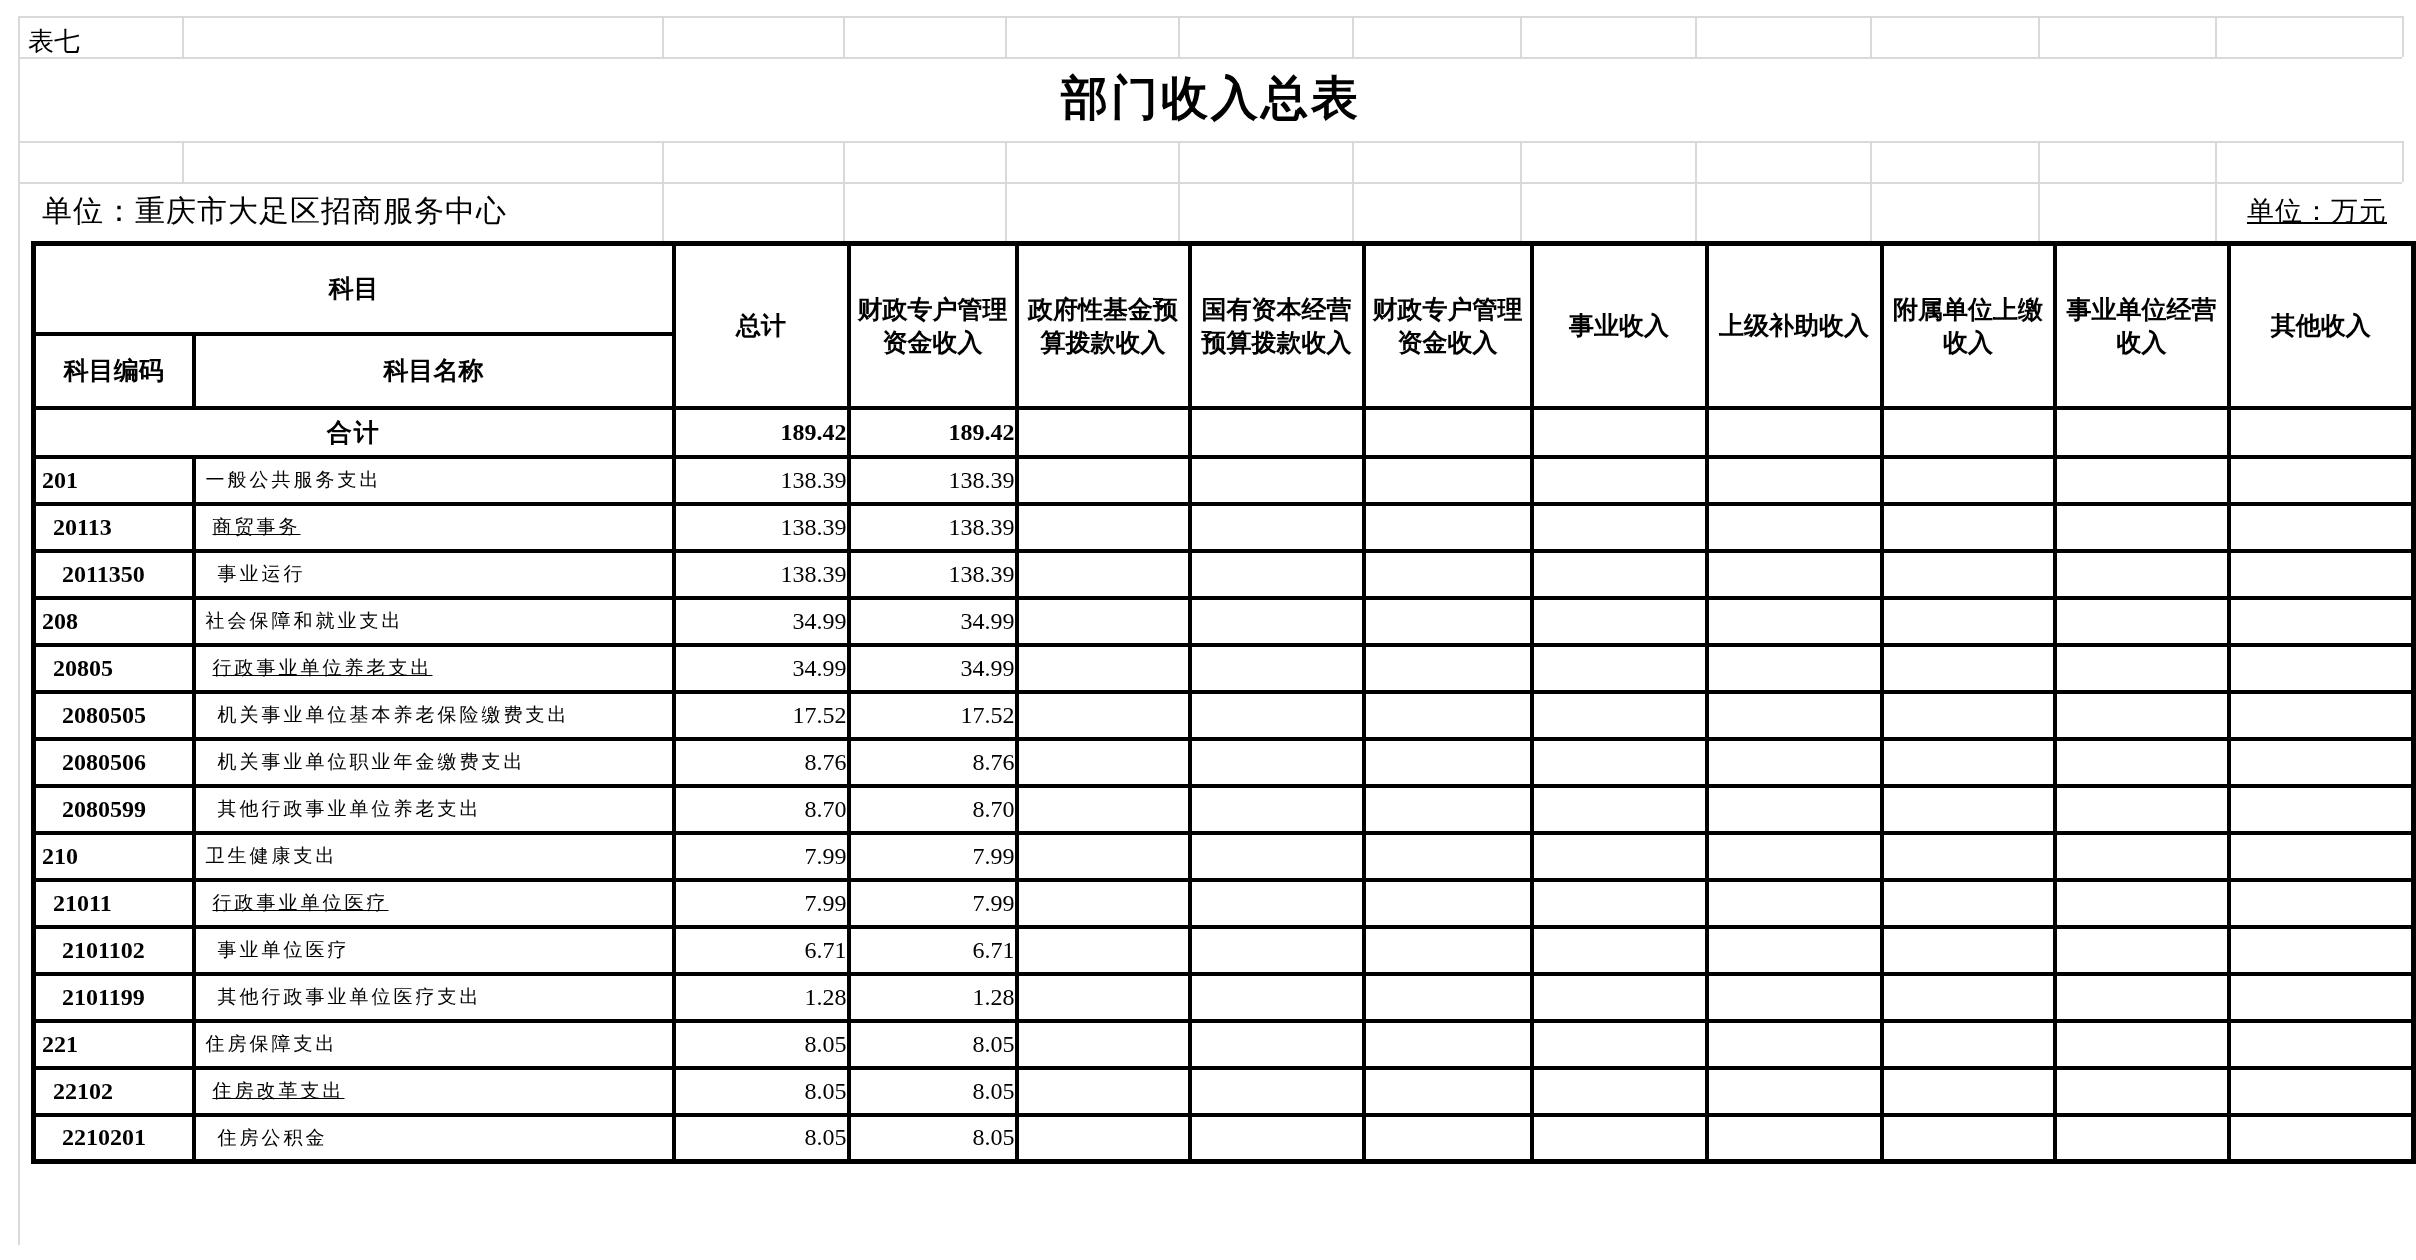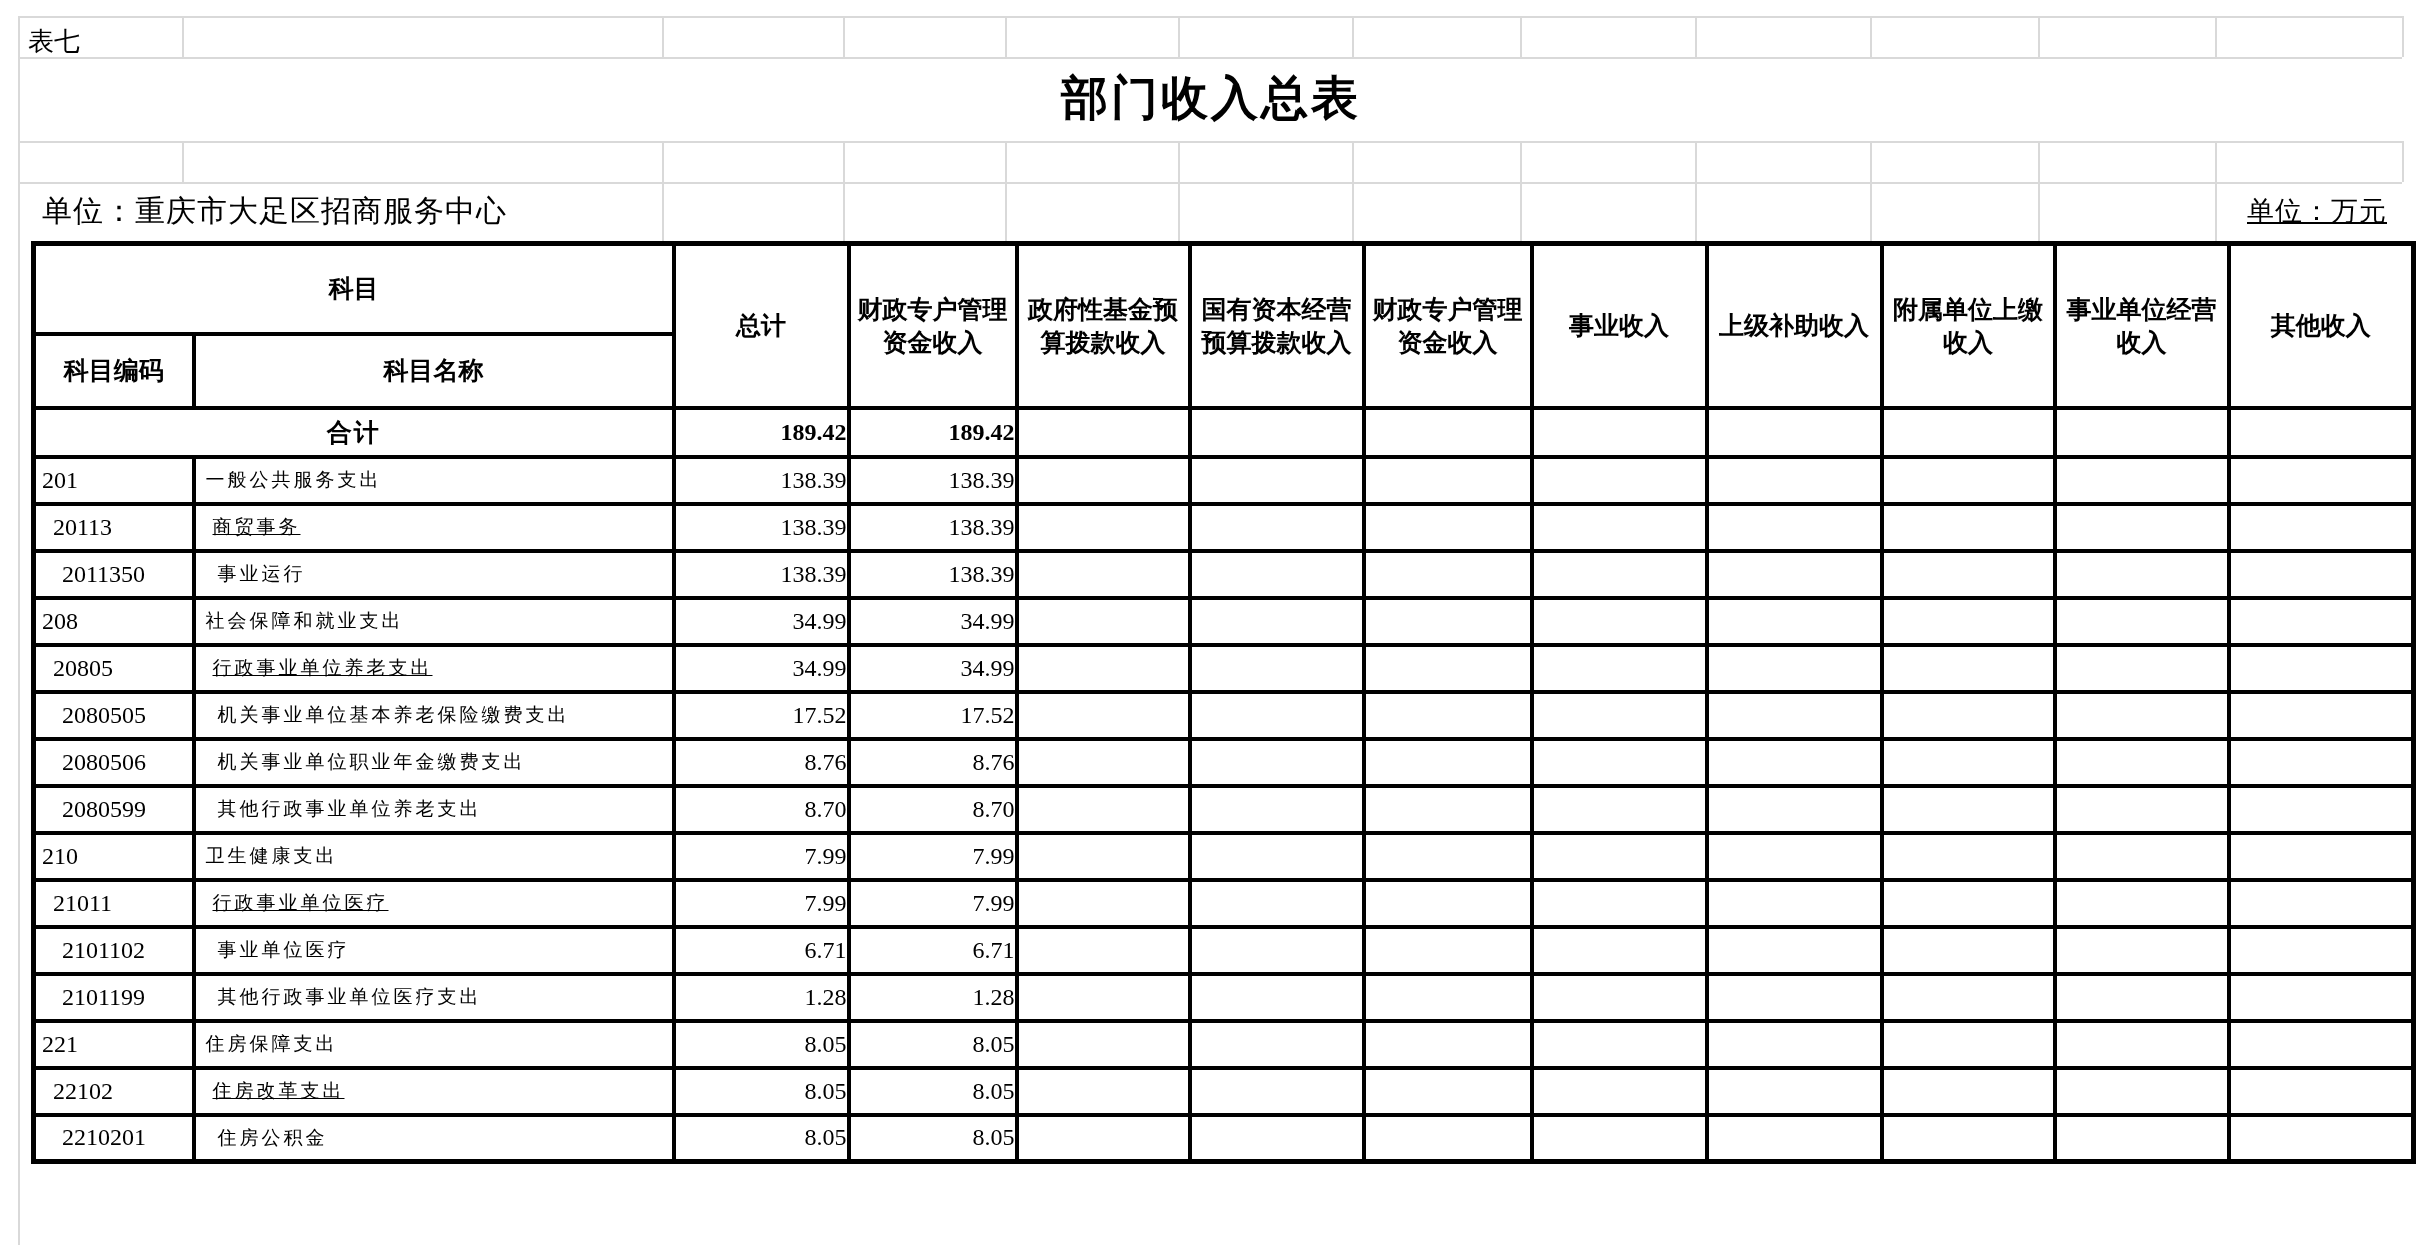--- a/index.html
+++ b/index.html
@@ -46,21 +46,21 @@
   table.main{border:5px solid #000;}
   th.hd{
     font-family:"Liberation Sans","DejaVu Sans",sans-serif;
     font-weight:bold;font-size:25px;line-height:1.32;
     padding:0 4px;text-align:center;
   }
   tr.hrow1{height:90px;}
   tr.hrow2{height:74px;}
   tr.trow{height:49px;}
   tr.drow{height:47px;}
-  td.code{font-size:24px;text-align:left;}
+  td.code{font-size:24px;text-align:left;font-weight:bold;}
   td.name{font-size:19px;text-align:left;letter-spacing:3px;}
   td.num{font-size:24px;text-align:right;padding-right:12px;}
   tr.trow td.num{font-weight:bold;}
   td.total-label{
     font-size:25px;font-weight:bold;text-align:center;letter-spacing:2px;
   }
   
   tr.lvl1 td.code{padding-left:6px;}
   tr.lvl2 td.code{padding-left:17px;}
   tr.lvl3 td.code{padding-left:26px;}

